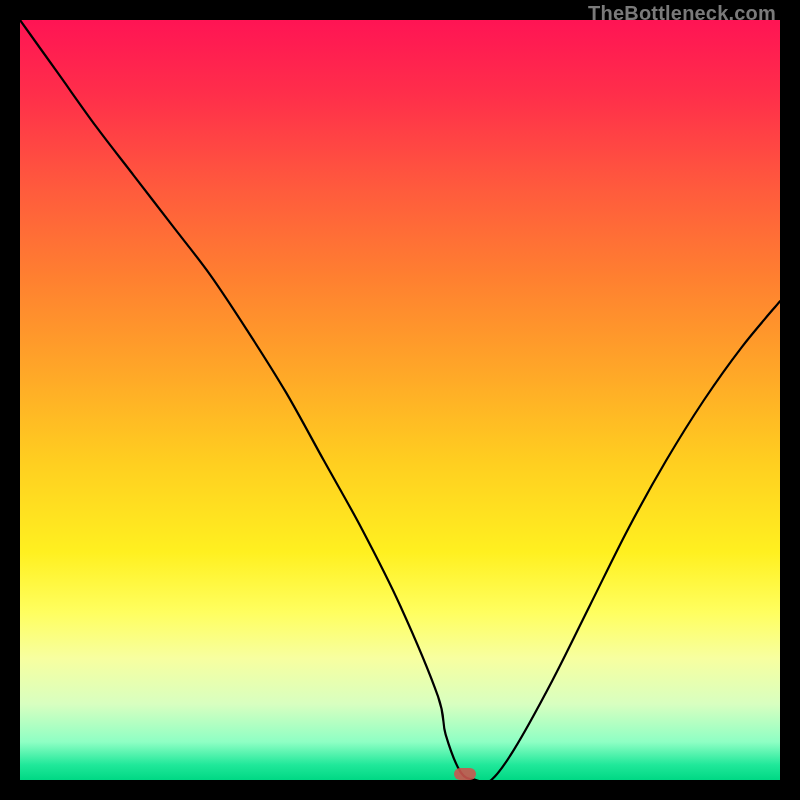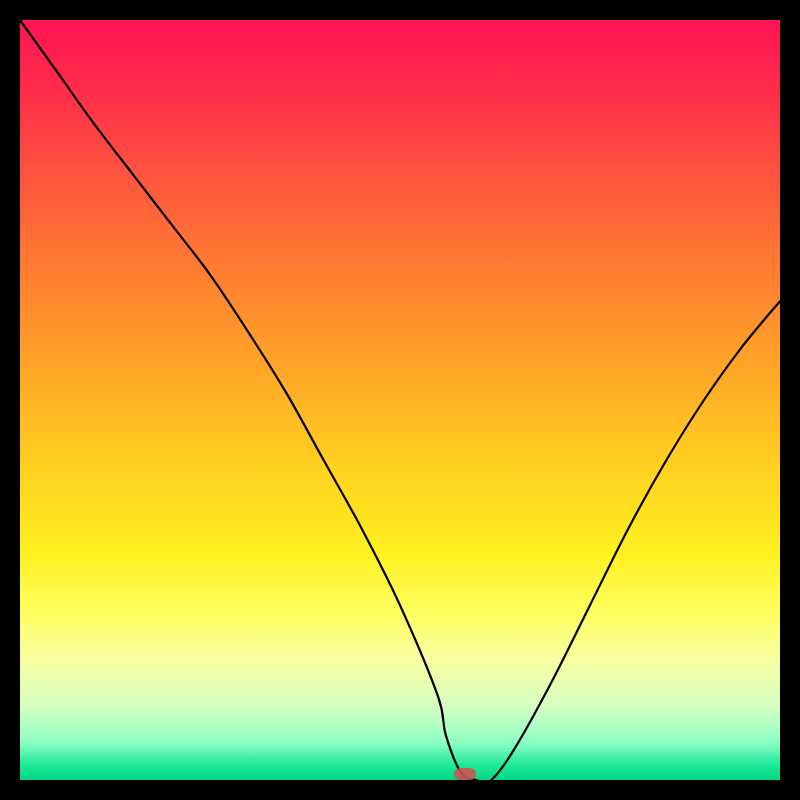--- a/index.html
+++ b/index.html
@@ -63,20 +63,21 @@
     color: #7a7a7a;
     letter-spacing: 0.2px;
     user-select: none;
   }
 </style>
 </head>
 <body>
 
 <div class="chart-wrap">
 
+  <div class="watermark">TheBottleneck.com</div>
 
   <div class="plot-area">
 
     <svg class="curve" viewBox="0 0 760 760" preserveAspectRatio="none">
       <path id="curvePath" fill="none" stroke="#000" stroke-width="2.2" stroke-linejoin="round" stroke-linecap="round" d="M 0.00 0.00 C 6.33 8.87, 25.33 35.47, 38.00 53.20 C 50.67 70.93, 63.33 89.30, 76.00 106.40 C 88.67 123.50, 101.33 139.33, 114.00 155.80 C 126.67 172.27, 139.33 188.73, 152.00 205.20 C 164.67 221.67, 177.33 236.87, 190.00 254.60 C 202.67 272.33, 215.33 291.97, 228.00 311.60 C 240.67 331.23, 253.33 350.87, 266.00 372.40 C 278.67 393.93, 291.33 418.00, 304.00 440.80 C 316.67 463.60, 329.33 485.13, 342.00 509.20 C 354.67 533.27, 367.33 557.33, 380.00 585.20 C 392.67 613.07, 410.40 654.87, 418.00 676.40 C 425.60 697.93, 421.80 701.73, 425.60 714.40 C 429.40 727.07, 435.73 744.80, 440.80 752.40 C 445.87 760.00, 450.93 758.73, 456.00 760.00 C 461.07 761.27, 464.87 765.07, 471.20 760.00 C 477.53 754.93, 483.87 746.07, 494.00 729.60 C 504.13 713.13, 519.33 685.27, 532.00 661.20 C 544.67 637.13, 557.33 610.53, 570.00 585.20 C 582.67 559.87, 595.33 533.27, 608.00 509.20 C 620.67 485.13, 633.33 462.33, 646.00 440.80 C 658.67 419.27, 671.33 399.00, 684.00 380.00 C 696.67 361.00, 709.33 343.27, 722.00 326.80 C 734.67 310.33, 753.67 288.80, 760.00 281.20"></path>
     </svg>
 
     <div id="marker" class="marker" style="left: 433.6px; top: 748.2px;"></div>
   </div>
 </div>

